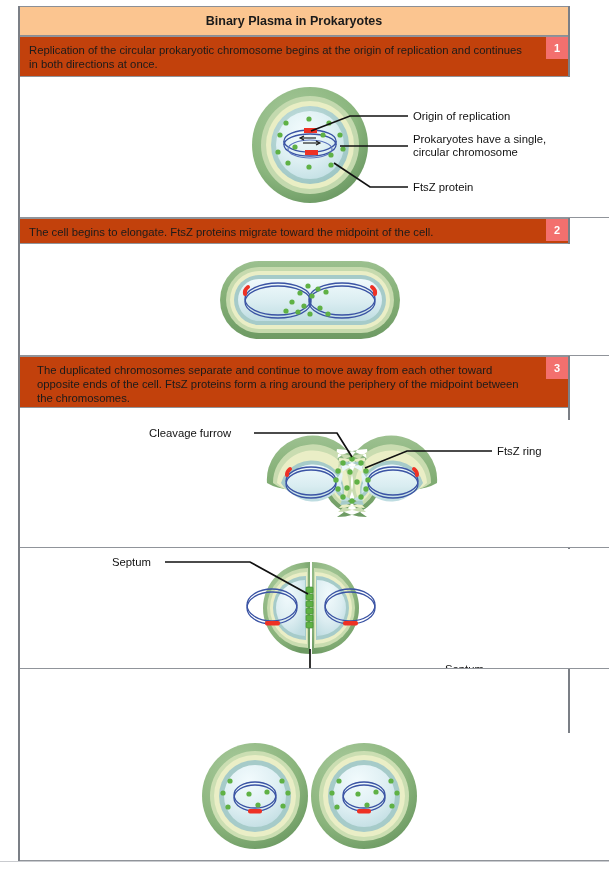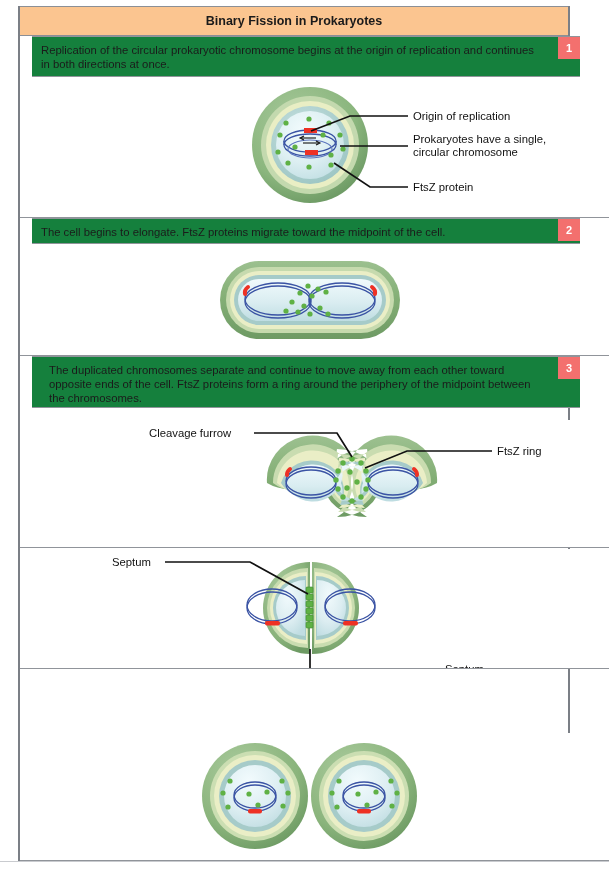--- a/index.html
+++ b/index.html
@@ -34,23 +34,23 @@
     box-sizing: border-box;
     display: flex;
     align-items: center;
     justify-content: center;
     font-size: 12.5px;
     font-weight: bold;
     color: #1a1a1a;
   }
   .caption {
     position: absolute;
-    left: 12px;
+    left: 0;
     width: 548px;
-    background: #15803d;
+    background: #c2410c;
     border-top: 1px solid #90949a;
     border-bottom: 1px solid #90949a;
     box-sizing: border-box;
   }
   .caption .txt {
     padding: 6px 44px 6px 9px;
     font-size: 11.3px;
     line-height: 14.2px;
     color: #1b1b1b;
   }
@@ -91,21 +91,21 @@
     font-size: 11.3px;
     fill: #111111;
   }
 </style>
 </head>
 <body>
 
 <div id="figure">
 
   <div class="hdr">
-    <span>Binary Fission in Prokaryotes</span>
+    <span>Binary Plasma in Prokaryotes</span>
   </div>
 
   <div class="caption" style="top:30px;height:41px;">
     <div class="txt">Replication of the circular prokaryotic chromosome begins at the origin of replication and continues in both directions at once.</div>
     <div class="badge">1</div>
   </div>
 
   <div class="panel" style="top:71px;height:141px;">
     <svg width="548" height="140" viewBox="0 0 548 140">
       <defs>

